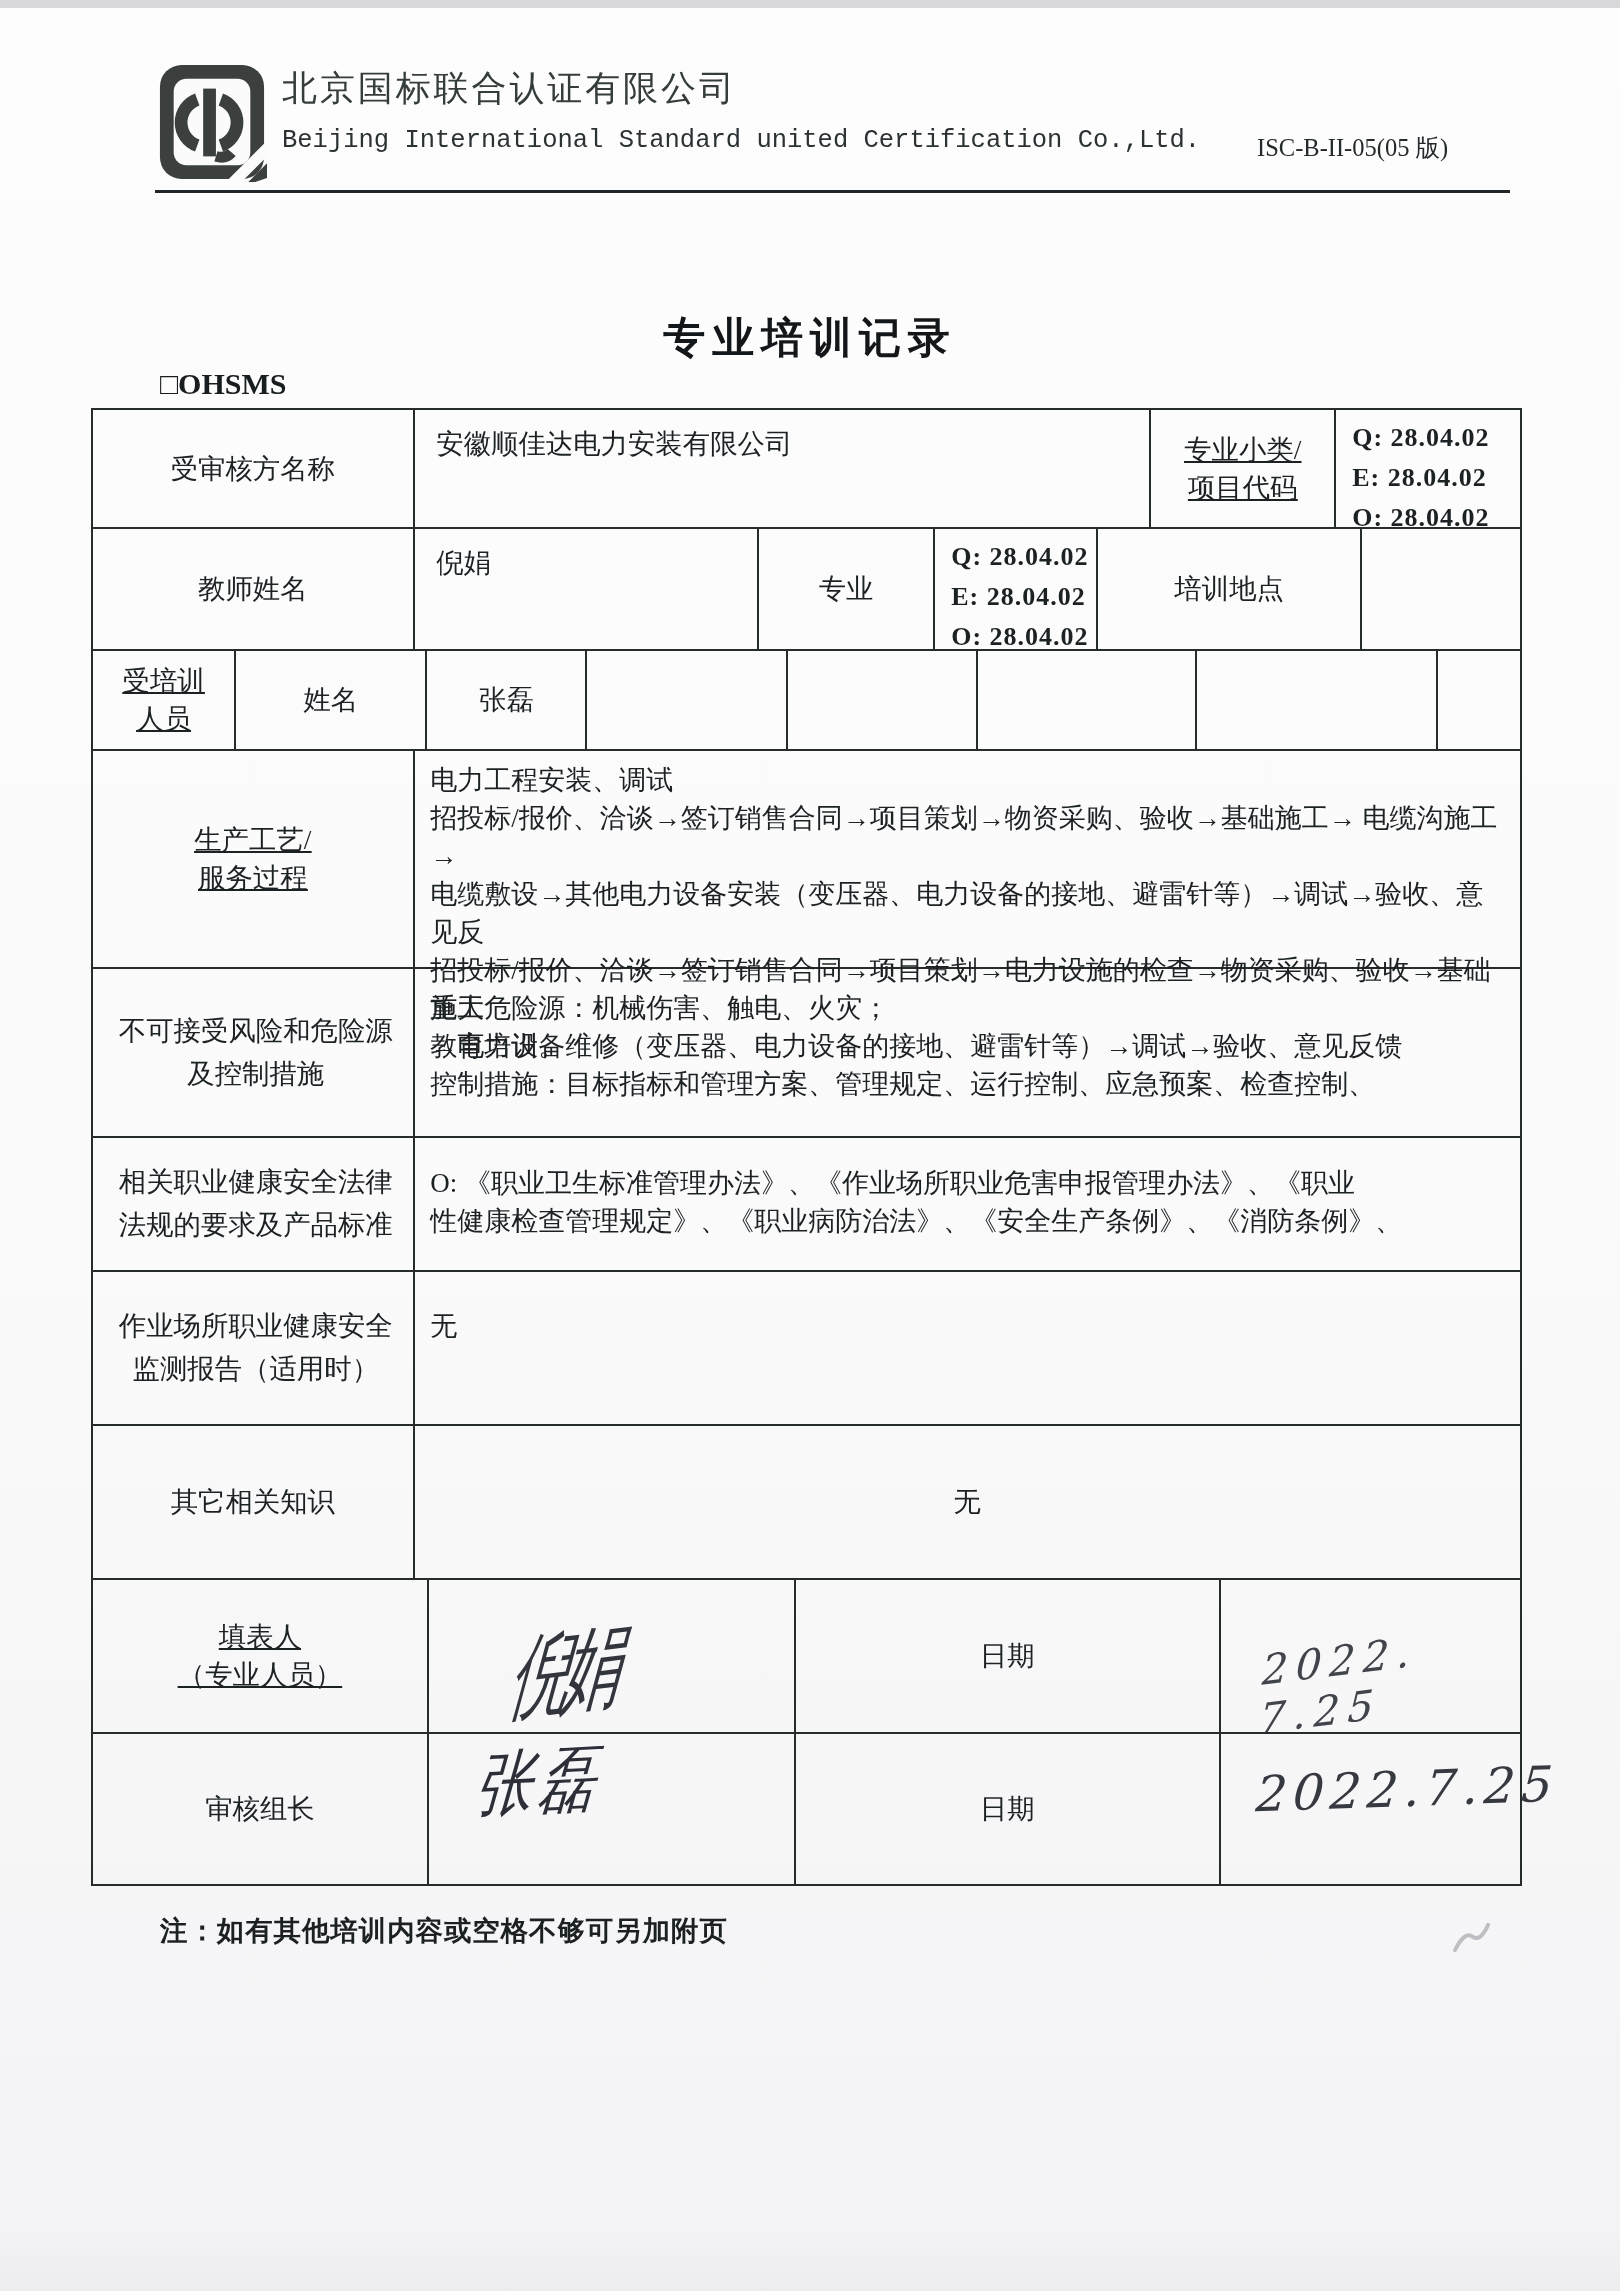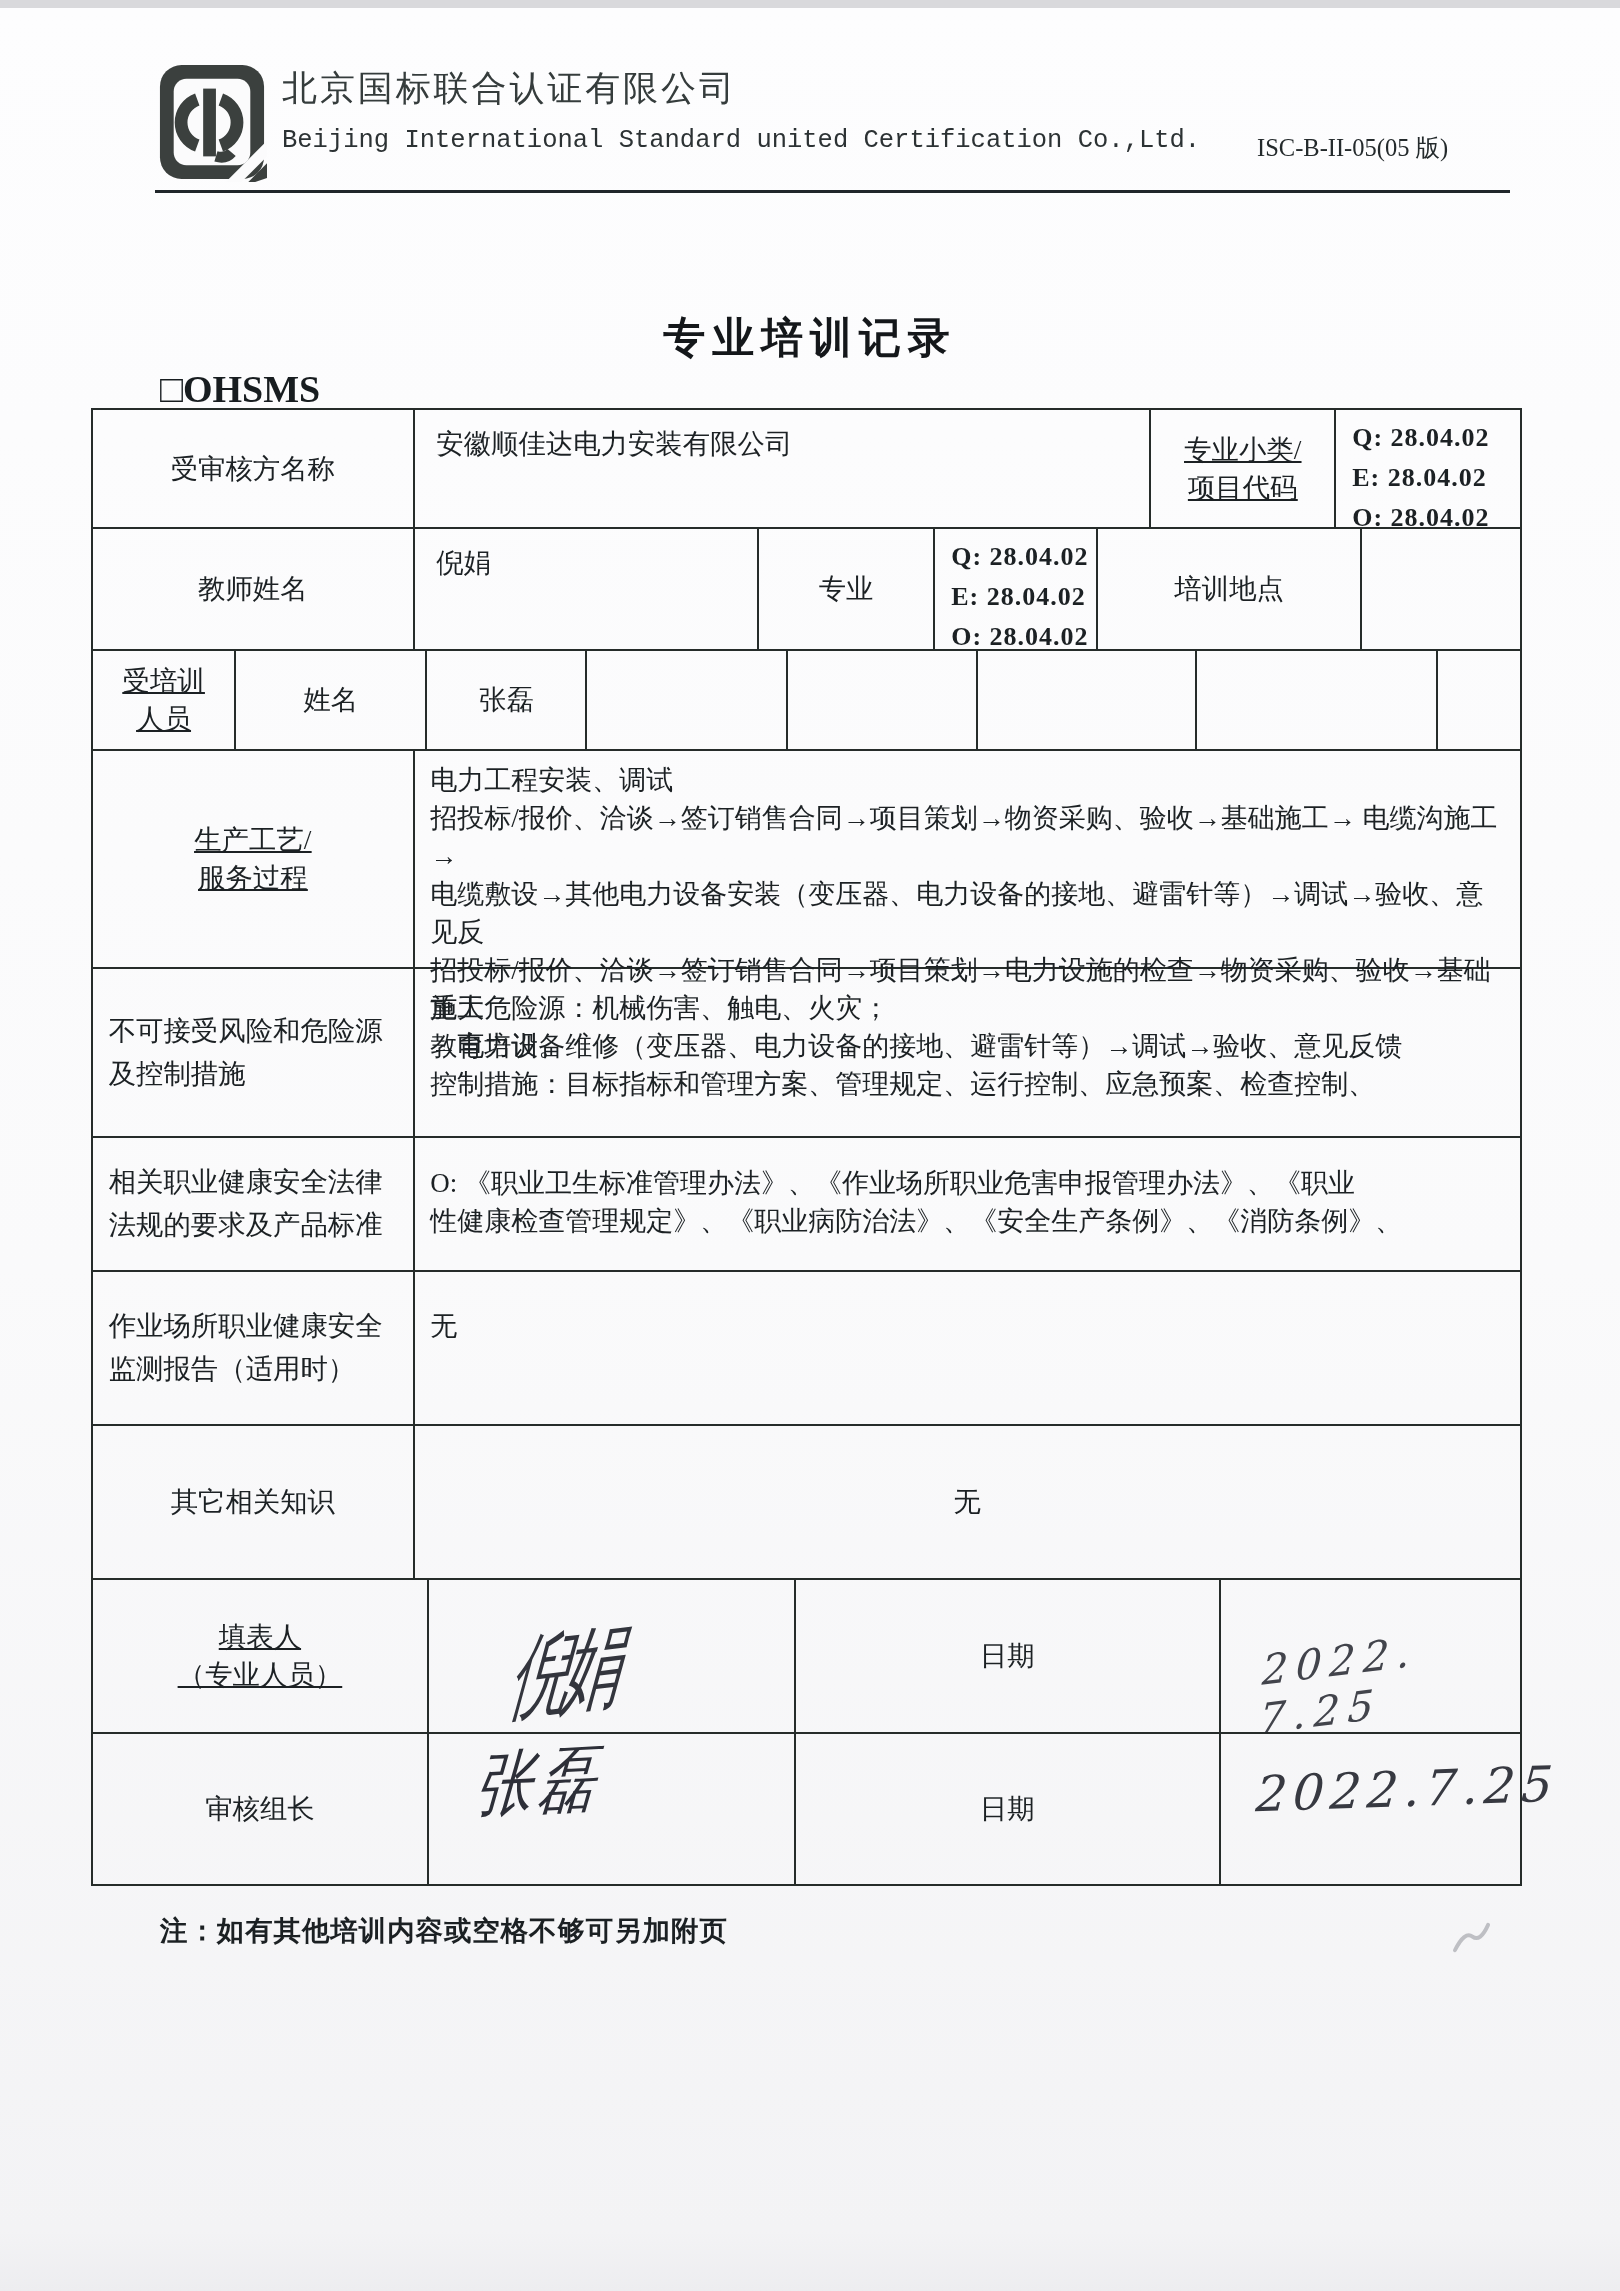--- a/index.html
+++ b/index.html
@@ -12,34 +12,34 @@
   
   .co-cn{left:282px;top:57px;font-size:35px;letter-spacing:2.9px;color:#353c3c;
          font-family:"DejaVu Sans","Liberation Sans",sans-serif;}
   .co-en{left:282px;top:118px;font-size:25.5px;color:#2c3234;
          font-family:"Liberation Mono","DejaVu Sans Mono",monospace;}
   .form-code{left:1257px;top:123px;font-size:24.5px;color:#242a2c;}
   .header-rule{left:155px;top:182px;width:1355px;height:2.9px;background:#20262a;}
   
   .title{left:0;top:302px;width:1620px;text-align:center;font-size:42px;font-weight:bold;
          letter-spacing:6.9px;color:#14171a;font-family:"DejaVu Sans","Liberation Sans",sans-serif;}
-  .ohsms{left:160px;top:359px;font-size:38px;font-weight:bold;color:#181d20;}
+  .ohsms{left:160px;top:359px;font-size:30px;font-weight:bold;color:#181d20;}
   
   .tbl{position:absolute;left:91px;top:400px;width:1431px;border:2.9px solid #262c2a;box-sizing:border-box;}
   .row{display:flex;box-sizing:border-box;}
   .row + .row{border-top:2.9px solid #262c2a;}
   .cell{box-sizing:border-box;position:relative;font-size:27.4px;}
   .cell + .cell{border-left:2px solid #262c2a;}
   .cc{display:flex;align-items:center;justify-content:center;text-align:center;}
   .ct{padding:15.7px 19.6px 0 21.6px;}
   .lines div{line-height:38px;text-decoration:underline;}
   .codes{font-weight:bold;font-size:26px;padding:7.8px 0 0 15.7px;}
   .codes div{line-height:40px;letter-spacing:1px;}
   .content{font-size:27px;line-height:38px;padding:9.8px 13.7px 0 15.7px;}
-  .lblleft{padding:0 9.8px 0 15.7px;display:flex;flex-direction:column;justify-content:center;}
+  .lblleft{padding:0 9.8px 0 15.7px;display:flex;flex-direction:column;justify-content:center;align-items:center;}
   .lblleft div{line-height:43px;}
   
   .hw{font-family:"DejaVu Serif",serif;font-style:italic;color:#23252e;}
   .sig1{position:absolute;left:90px;top:37px;font-size:59px;opacity:.92;
         transform:rotate(-7deg) skewX(-14deg) scaleY(1.55);transform-origin:left top;letter-spacing:-5.9px;}
   .sig2{position:absolute;left:51px;top:3.9px;font-size:57px;opacity:.95;
         transform:rotate(-3deg) skewX(-8deg) scaleY(1.25);transform-origin:left top;letter-spacing:5.9px;}
   .date1{position:absolute;left:39px;top:51px;font-size:41px;letter-spacing:7.8px;opacity:.85;
          transform:rotate(-7deg) skewX(-10deg);}
   .date2{position:absolute;left:35px;top:27.4px;font-size:49px;letter-spacing:5.9px;opacity:.9;

